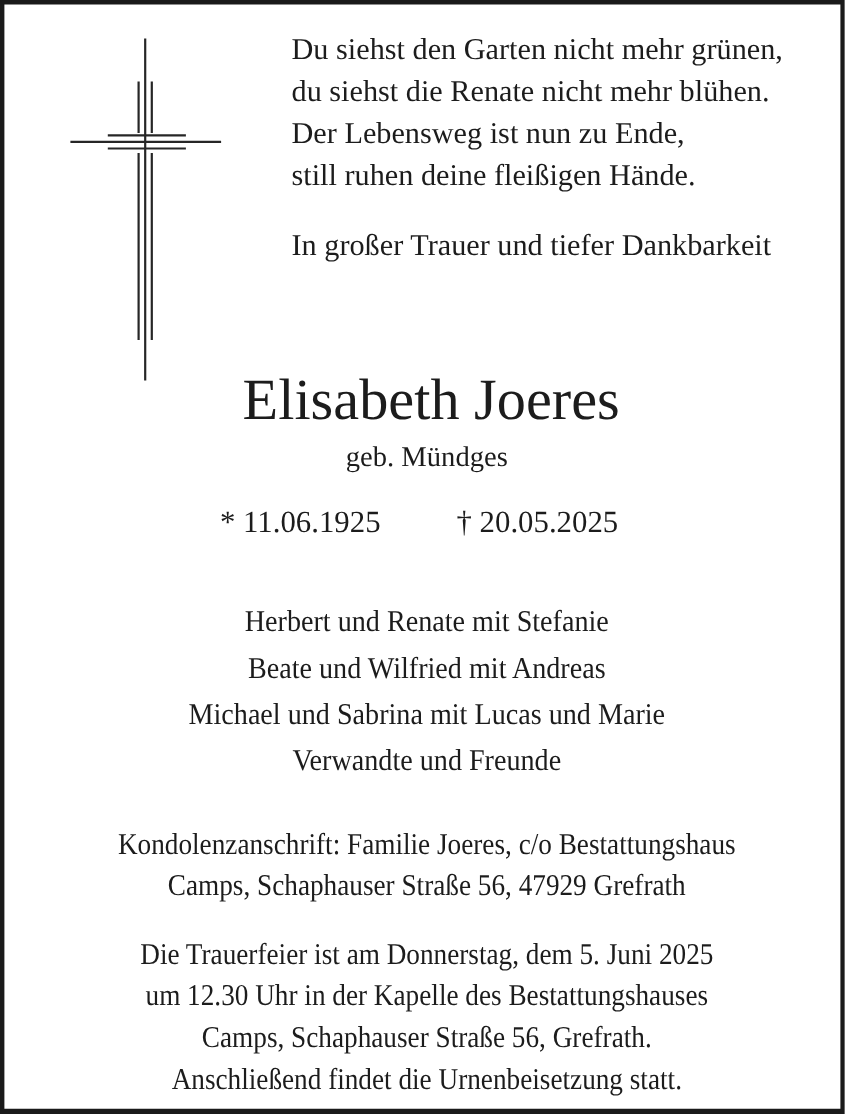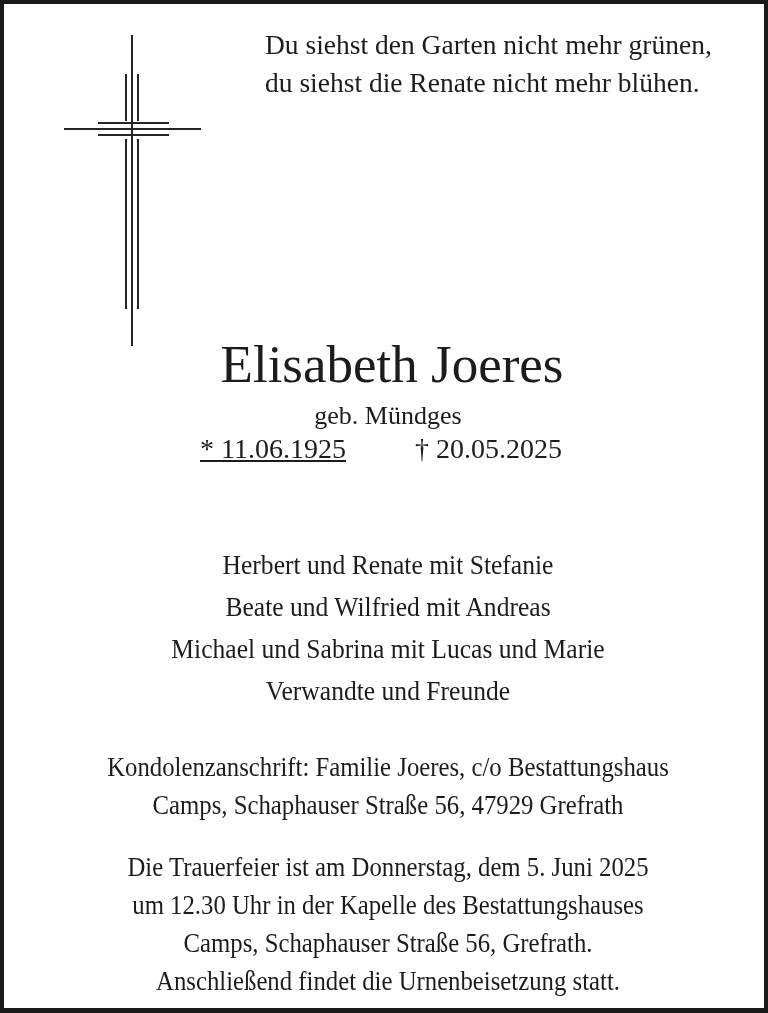--- a/index.html
+++ b/index.html
@@ -18,21 +18,21 @@
   .poem .gap { height: 26px; }
   .name {
     position: absolute; left: 0; width: 768px; top: 330px; text-align: center;
     font-size: 53px; line-height: 60px; padding-left: 8px; box-sizing: border-box;
   }
   .maiden {
     position: absolute; left: 0; width: 768px; top: 397px; text-align: center;
     font-size: 26px; line-height: 30px; padding-left: 0px; box-sizing: border-box;
   }
   .dates {
-    position: absolute; left: 196px; top: 428px; font-size: 28px; line-height: 34px; white-space: nowrap; text-decoration: underline;
+    position: absolute; left: 196px; top: 455px; font-size: 28px; line-height: 34px; white-space: nowrap;
   }
   .dates .death { position: absolute; left: 215px; top: 0; white-space: nowrap; }
   .centered-block {
     position: absolute; left: 0; width: 768px; text-align: center; white-space: nowrap;
     font-size: 27.5px;
   }
   .family { top: 540px; line-height: 42px; transform: scaleX(0.93); transform-origin: 384px 0; }
   .address { top: 744px; line-height: 38px; transform: scaleX(0.90); transform-origin: 384px 0; }
   .service { top: 844px; line-height: 38px; transform: scaleX(0.90); transform-origin: 384px 0; }
   .line { display: block; }
@@ -56,21 +56,24 @@
       <line x1="60" y1="125" x2="197" y2="125"></line>
 
       <line x1="94" y1="119" x2="165" y2="119"></line>
       <line x1="94" y1="131" x2="165" y2="131"></line>
     </g>
   </svg>
 
   <div class="poem serif">
     <span class="line">Du siehst den Garten nicht mehr grünen,</span>
     <span class="line">du siehst die Renate nicht mehr blühen.</span>
+    <span class="line">Der Lebensweg ist nun zu Ende,</span>
+    <span class="line">still ruhen deine fleißigen Hände.</span>
     <div class="gap"></div>
+    <span class="line">In großer Trauer und tiefer Dankbarkeit</span>
   </div>
 
   <div class="name serif">Elisabeth Joeres</div>
   <div class="maiden serif">geb. Mündges</div>
 
   <div class="dates serif">
     <span>* 11.06.1925</span>
     <span class="death">† 20.05.2025</span>
   </div>
 

